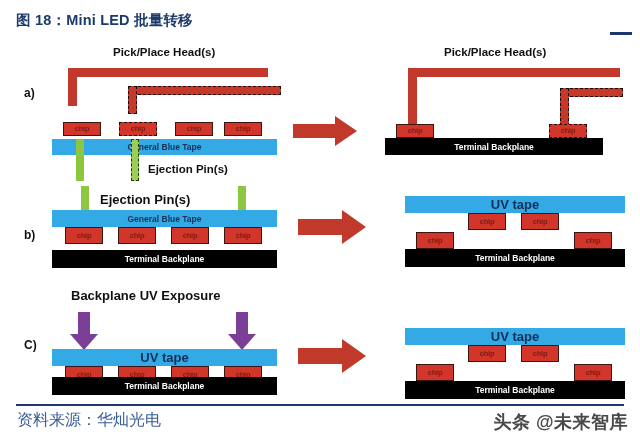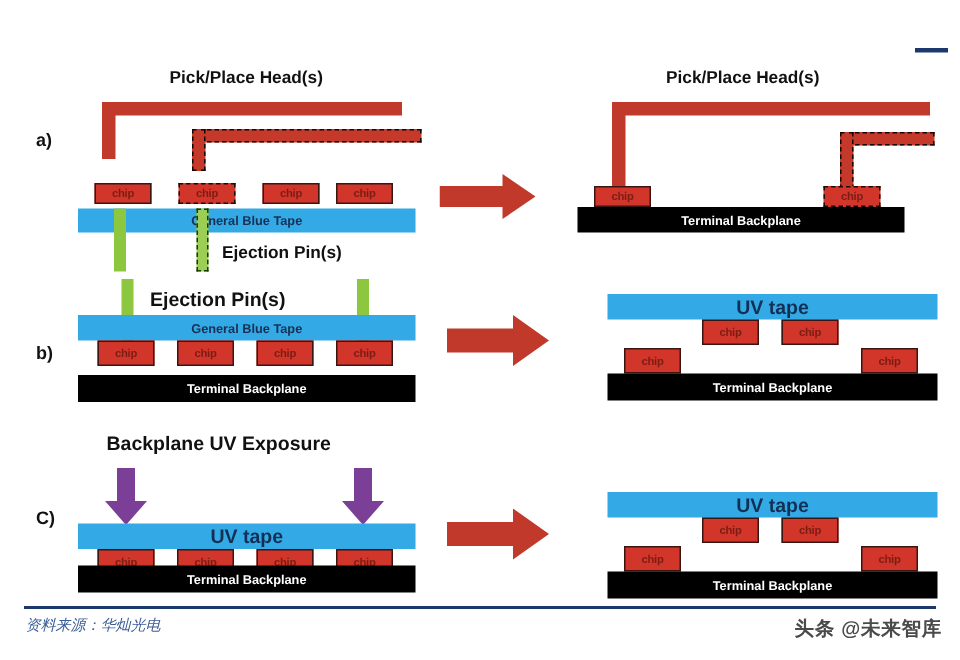--- a/index.html
+++ b/index.html
@@ -118,39 +118,39 @@
   
   #footer-rule {
     position: absolute;
     left: 16px; top: 404px;
     width: 608px; height: 2px;
     background: #1b3a6b;
   }
   #source-note {
     position: absolute;
     left: 17px; top: 410px;
-    font-size: 10px;
-    font-style: italic;
+    font-size: 16px;
     color: #3a5e97;
     white-space: nowrap;
   }
   #watermark {
     position: absolute;
     right: 12px; top: 410px;
-    font-size: 13px;
+    font-size: 18px;
     font-weight: bold;
     color: #4a4a4a;
     white-space: nowrap;
     letter-spacing: 0.5px;
   }
 </style>
 </head>
 <body>
 
 <div id="title-bar">
+  <div id="page-title">图 18：Mini LED 批量转移</div>
   <div id="title-rule"></div>
 </div>
 
 <div id="figure">
 
   <div class="panel-label" style="left:24px; top:48px;">a)</div>
 
   <div class="heading-txt" style="left:113px; top:8px; font-size:11.5px;">Pick/Place Head(s)</div>
 
   <div class="head-bar" style="left:68px; top:30px; width:200px; height:9px;"></div>

